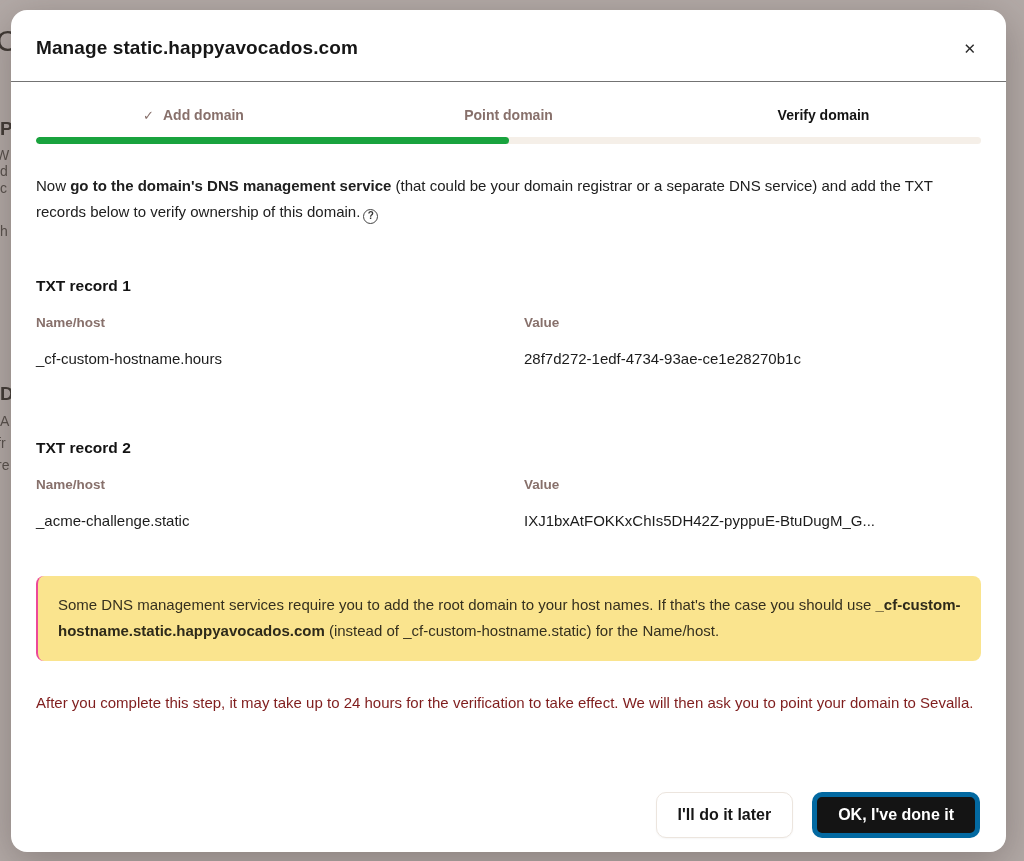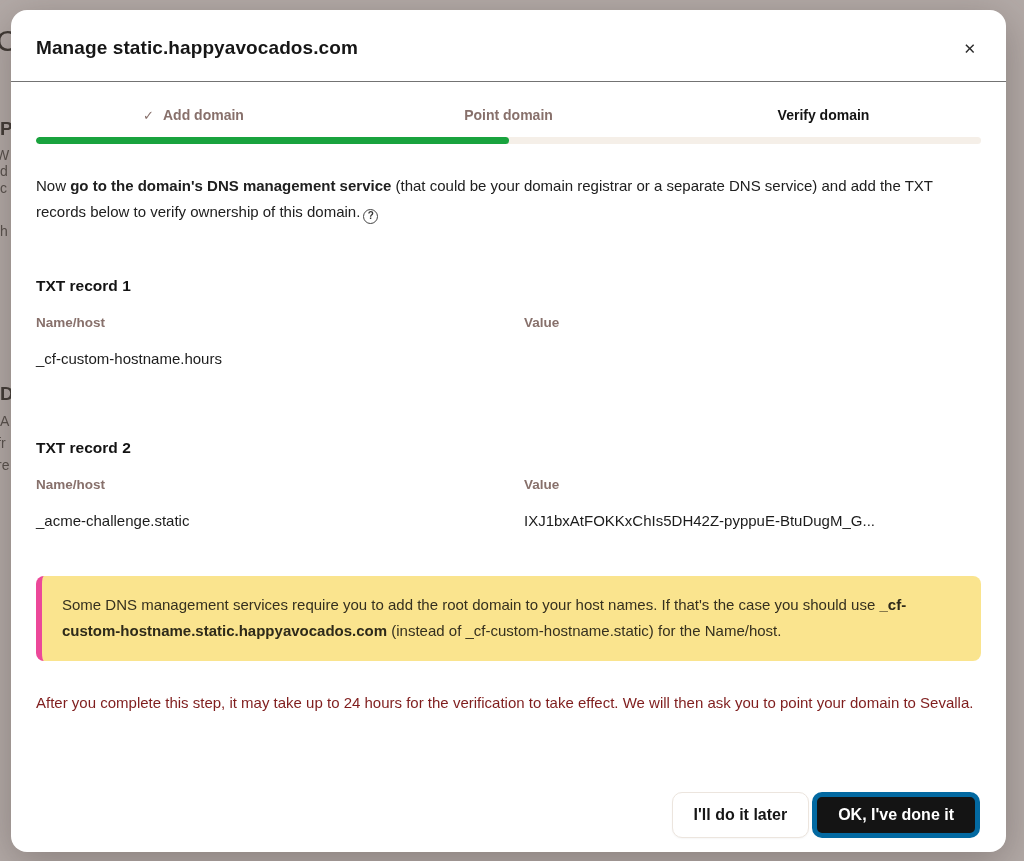--- a/index.html
+++ b/index.html
@@ -73,33 +73,33 @@
   .record-title { font-size:15.5px; font-weight:700; color:#141414; }
   .record-grid { display:grid; grid-template-columns:488px 1fr; }
   .record-grid.labels { margin-top:20px; }
   .record-grid.values { margin-top:20px; }
   .col-label { font-size:13.5px; font-weight:600; color:#87706b; }
   .col-value { font-size:15px; color:#1c1c1c; }
 
   
   .warning {
     margin-top:47px;
-    background:#fae48e; border-left:6px solid #ec4899; border-radius:8px;
+    background:#fae48e; border-left:2px solid #ec4899; border-radius:8px;
     padding:16px 20px 17px 20px;
     font-size:15px; line-height:26px; color:#35301f;
   }
   .warning b { font-weight:700; color:#2e2a1a; }
 
   
   .footer-note { margin-top:29px; font-size:15px; line-height:26px; color:#7f1d1d; }
 
   
   .modal-footer {
     margin-top:auto; padding:0 26px 14px 4px;
-    display:flex; justify-content:flex-end; gap:3px;
+    display:flex; justify-content:flex-end; gap:19px;
   }
   .btn {
     height:46px; padding:0 21px; border-radius:10px;
     font-size:16px; font-weight:700; cursor:pointer;
     font-family:"Liberation Sans","DejaVu Sans",sans-serif;
   }
   .btn-secondary {
     background:#ffffff; color:#161616; border:1px solid #ece5de;
     box-shadow:0 1px 2px rgba(0,0,0,.04);
   }
@@ -151,20 +151,21 @@
     <p class="intro"><span>Now </span><b>go to the domain's DNS management service</b><span> (that could be your domain registrar or a separate DNS service) and add the TXT records below to verify ownership of this domain.</span><span class="help-icon">?</span></p>
 
     <div class="record">
       <div class="record-title">TXT record 1</div>
       <div class="record-grid labels">
         <div class="col-label">Name/host</div>
         <div class="col-label">Value</div>
       </div>
       <div class="record-grid values">
         <div class="col-value">_cf-custom-hostname.hours</div>
+        <div class="col-value">28f7d272-1edf-4734-93ae-ce1e28270b1c</div>
       </div>
     </div>
 
     <div class="record">
       <div class="record-title">TXT record 2</div>
       <div class="record-grid labels">
         <div class="col-label">Name/host</div>
         <div class="col-label">Value</div>
       </div>
       <div class="record-grid values">

